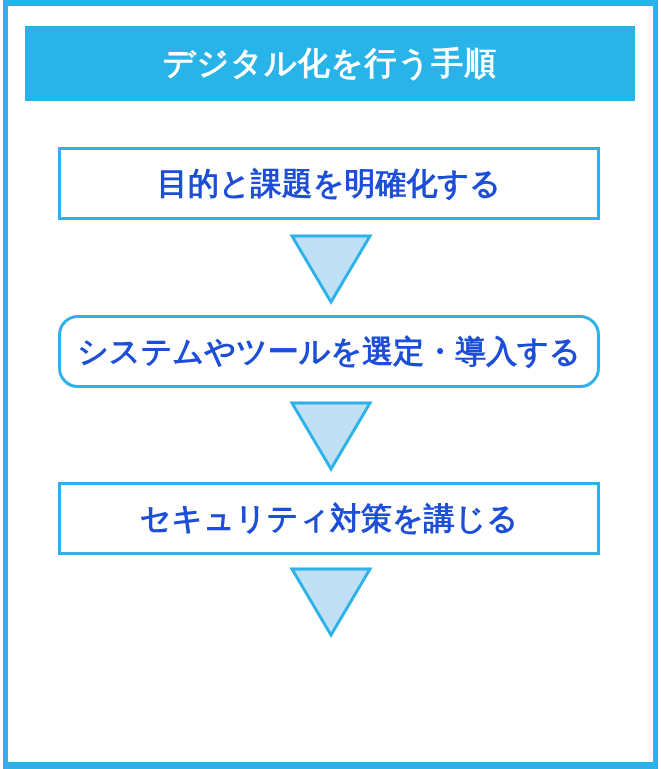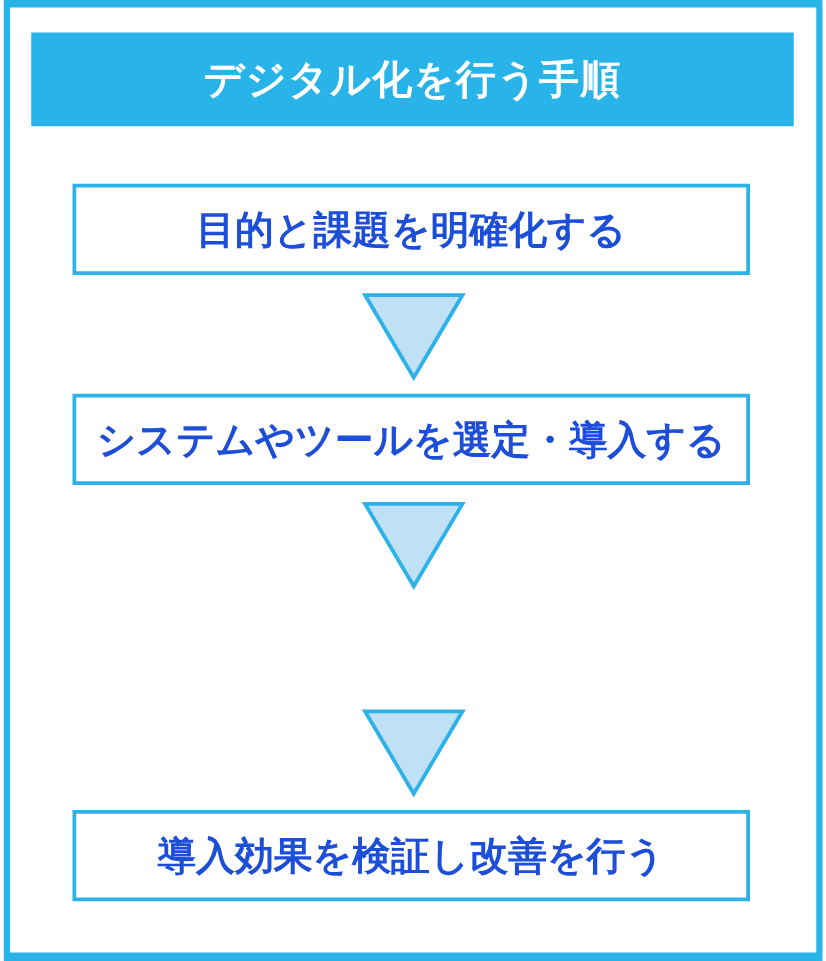--- a/index.html
+++ b/index.html
@@ -55,21 +55,21 @@
     align-items: center;
     justify-content: center;
   }
   .step span {
     color: #1d4ed8;
     font-size: 31px;
     font-weight: bold;
     white-space: nowrap;
   }
   .step-1 { top: 147px; }
-  .step-2 { top: 315px; }
+  .step-2 { top: 315px; border-radius: 20px; }
   .step-3 { top: 482px; }
   .step-4 { top: 648px; }
   
   .arrow {
     position: absolute;
     left: 289px;
     width: 84px;
     height: 72px;
   }
   .arrow-1 { top: 233px; }
@@ -101,22 +101,22 @@
   </svg>
 
   <div class="step step-2">
     <span>システムやツールを選定・導入する</span>
   </div>
 
   <svg class="arrow arrow-2" viewBox="0 0 84 72">
     <polygon points="3,3 81,3 42,69"></polygon>
   </svg>
 
+  <div class="step step-3">
+    <span>セキュリティ対策を講じる</span>
+  </div>
 
   <svg class="arrow arrow-3" viewBox="0 0 84 72">
     <polygon points="3,3 81,3 42,69"></polygon>
   </svg>
 
-  <div class="step step-4">
-    <span>導入効果を検証し改善を行う</span>
-  </div>
 
 </div>
 
 </body></html>

